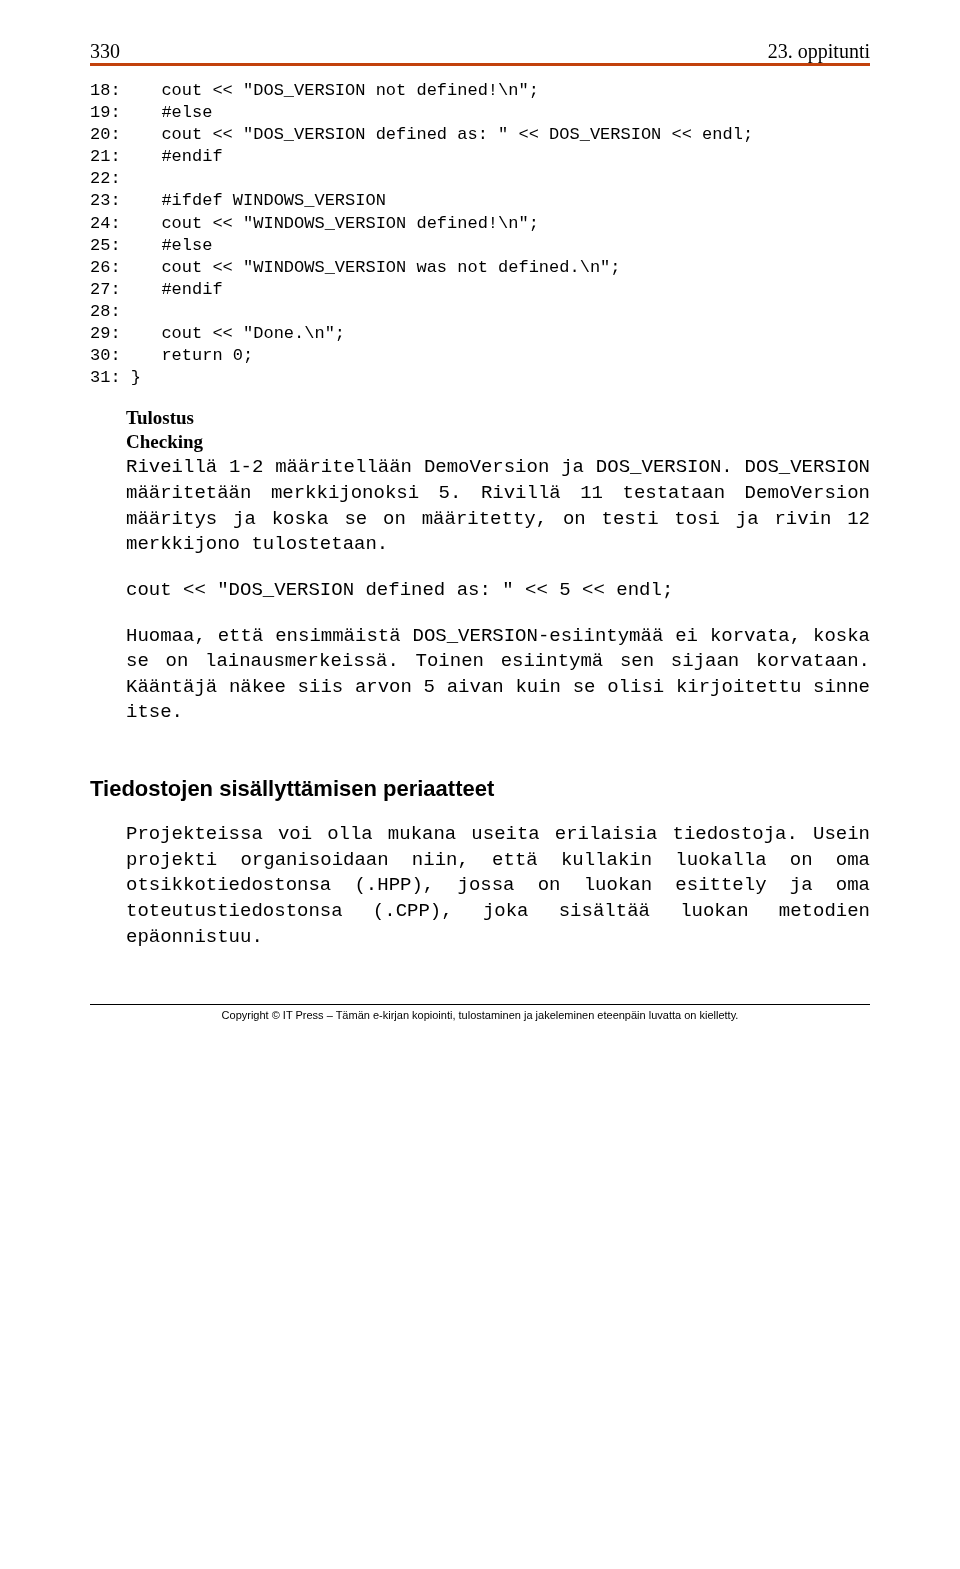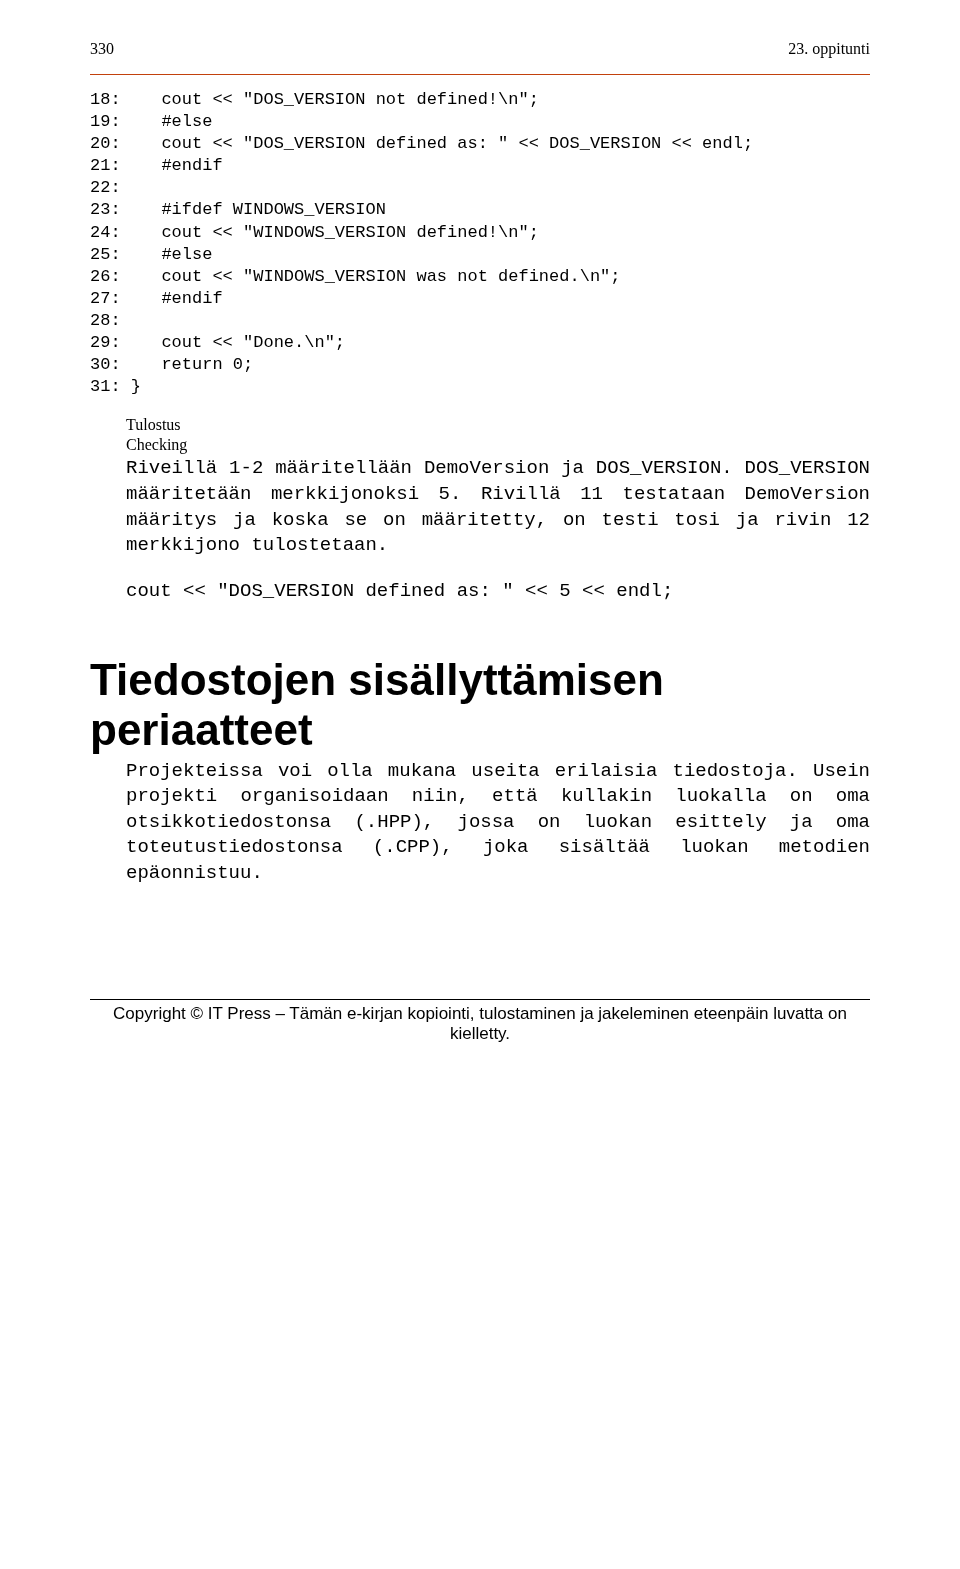--- a/index.html
+++ b/index.html
@@ -10,39 +10,39 @@
     color: #000;
     width: 960px;
   }
   .page {
     padding: 40px 90px 30px 90px;
     box-sizing: border-box;
   }
   .header-row {
     display: flex;
     justify-content: space-between;
-    border-bottom: 1px solid #c2410c;
-    padding-bottom: 16px;
+    border-bottom: 3px solid #c2410c;
+    padding-bottom: 0;
     margin-bottom: 14px;
-    font-size: 16px;
+    font-size: 20px;
   }
   .code-block {
     font-family: 'Courier New', Courier, monospace;
     font-size: 17px;
     line-height: 1.3;
     white-space: pre;
     margin-bottom: 18px;
   }
   .indent-block {
     padding-left: 36px;
   }
   .section-label {
     font-family: Georgia, serif;
-    font-weight: normal;
-    font-size: 16px;
+    font-weight: bold;
+    font-size: 19px;
     margin-bottom: 2px;
   }
   .mono-para {
     font-family: 'Courier New', Courier, monospace;
     font-size: 19px;
     line-height: 1.35;
     white-space: pre-wrap;
     margin-bottom: 20px;
   }
   .body-para {
@@ -54,28 +54,28 @@
   }
   .mono-inline {
     font-family: 'Courier New', Courier, monospace;
     font-size: 19px;
     line-height: 1.35;
     margin-bottom: 20px;
   }
   h1.big-heading {
     font-family: Arial, Helvetica, sans-serif;
     font-weight: bold;
-    font-size: 44px;
-    margin: 50px 0 4px -36px;
+    font-size: 22px;
+    margin: 50px 0 20px -36px;
   }
   .footer {
     text-align: center;
     font-family: Arial, Helvetica, sans-serif;
-    font-size: 17px;
-    margin-top: 112px;
+    font-size: 11px;
+    margin-top: 54px;
     border-top: 1px solid #000;
     padding-top: 4px;
   }
 </style>
 </head>
 <body>
 
 <div class="page">
 
   <div class="header-row">
@@ -98,20 +98,21 @@
 30:    return 0;
 31: }</div>
 
   <div class="indent-block">
 
     <div class="section-label">Tulostus</div>
 
     <div class="section-label">Checking</div>
     <div class="body-para">Riveillä 1-2 määritellään DemoVersion ja DOS_VERSION. DOS_VERSION määritetään merkkijonoksi 5. Rivillä 11 testataan DemoVersion määritys ja koska se on määritetty, on testi tosi ja rivin 12 merkkijono tulostetaan.</div>
     <div class="mono-inline">cout &lt;&lt; "DOS_VERSION defined as: " &lt;&lt; 5 &lt;&lt; endl;</div>
+    <div class="body-para">Huomaa, että ensimmäistä DOS_VERSION-esiintymää ei korvata, koska se on lainausmerkeissä. Toinen esiintymä sen sijaan korvataan. Kääntäjä näkee siis arvon 5 aivan kuin se olisi kirjoitettu sinne itse.</div>
 
     <h1 class="big-heading">Tiedostojen sisällyttämisen periaatteet</h1>
     <div class="body-para">Projekteissa voi olla mukana useita erilaisia tiedostoja. Usein projekti organisoidaan niin, että kullakin luokalla on oma otsikkotiedostonsa (.HPP), jossa on luokan esittely ja oma toteutustiedostonsa (.CPP), joka sisältää luokan metodien epäonnistuu.</div>
 
   </div>
 
   <div class="footer">Copyright © IT Press – Tämän e-kirjan kopiointi, tulostaminen ja jakeleminen eteenpäin luvatta on kielletty.</div>
 
 </div>
 

